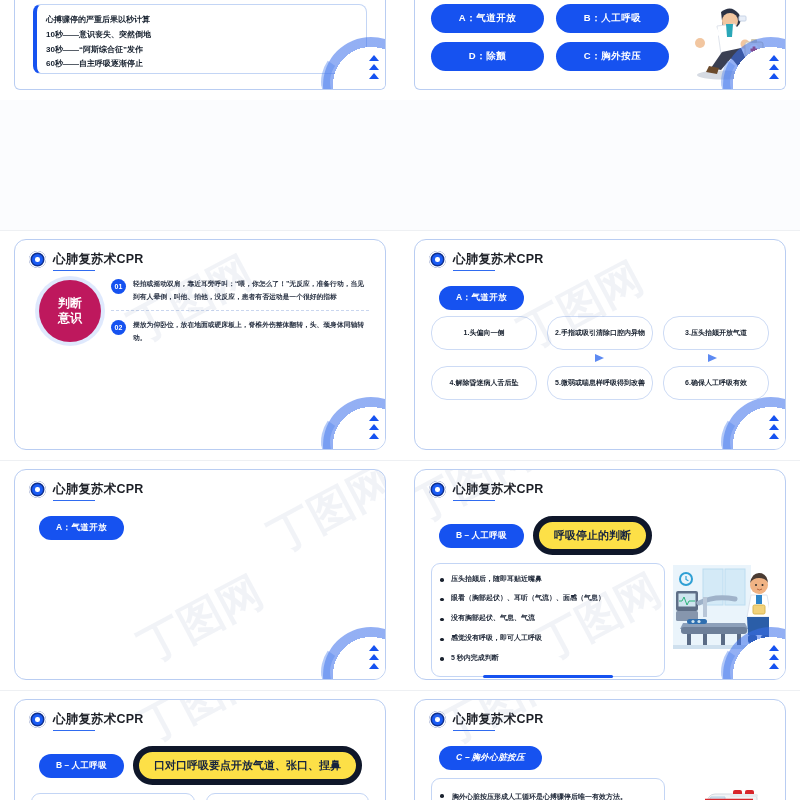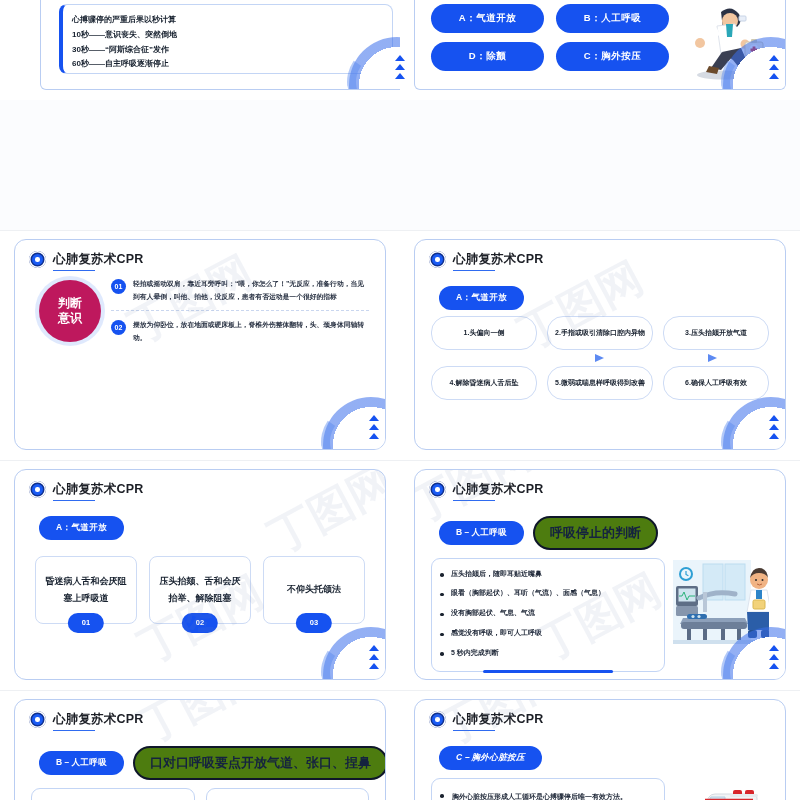--- a/index.html
+++ b/index.html
@@ -69,22 +69,22 @@
   .stitle::after{content:"";position:absolute;left:0;bottom:-3px;width:42px;height:1.5px;background:#2f6bf0;}
 
   
   .pillrow { display:flex; gap:9px; align-items:center; padding:22px 0 0 24px; }
   .pill {
     background:#1652f0; color:#fff; font-size:8.5px; font-weight:bold;
     border-radius:20px; padding:6px 17px; white-space:nowrap; letter-spacing:.4px;
   }
   .pill.wide{ padding:6px 26px; }
   .pill-o {
-    background:#4d7c0f; color:#15233f; font-size:13px; font-weight:bold;
-    border:2px solid #0f172a; border-radius:20px; padding:6px 15px; white-space:nowrap;
+    background:#fde047; color:#15233f; font-size:11px; font-weight:bold;
+    border:6px solid #0f172a; border-radius:20px; padding:6px 15px; white-space:nowrap;
   }
 
   
   .obox { border:1px solid #c3d5f5; border-radius:9px; background:#fff; position:relative; }
   .obox .underbar{position:absolute;left:50%;transform:translateX(-50%);bottom:-2px;
                   width:56%;height:3px;border-radius:2px;background:#1652f0;}
 
   
   .s1 { display:flex; gap:14px; padding:0 18px; }
   .s1 .card {
@@ -156,21 +156,21 @@
   .wm span{position:absolute;color:rgba(120,140,180,.10);font-size:44px;font-weight:bold;
            transform:rotate(-28deg);white-space:nowrap;}
 </style>
 </head>
 <body>
 
 <div class="page">
   <div class="grid">
 
     <div class="cell" style="height:100px;padding-top:0;">
-      <div class="slide" style="border-top:none;border-radius:0 0 6px 6px;margin-left:26px;">
+      <div class="slide" style="border-top:none;border-radius:0 0 6px 6px;">
         <div class="wm"></div>
         <div class="s1" style="padding-top:4px;height:74px;">
           <div class="card">
             <div>心搏骤停的严重后果以秒计算</div>
             <div>10秒——意识丧失、突然倒地</div>
             <div>30秒——“阿斯综合征”发作</div>
             <div>60秒——自主呼吸逐渐停止</div>
           </div>
         </div>
         <div class="arc"></div>
@@ -314,34 +314,20 @@
         <div class="shead">
           <span class="logo">
               <span class="ring">
                 <span class="dot"></span>
               </span>
             </span>
           <span class="stitle">心肺复苏术CPR</span>
         </div>
         <div class="pillrow" style="padding-top:18px;">
           <span class="pill">A：气道开放</span>
-        </div>
-        <div class="three" style="padding-top:16px;">
-          <div class="tcard">
-            <span>昏迷病人舌和会厌阻塞上呼吸道</span>
-            <span class="tbadge">01</span>
-          </div>
-          <div class="tcard">
-            <span>压头抬颏、舌和会厌抬举、解除阻塞</span>
-            <span class="tbadge">02</span>
-          </div>
-          <div class="tcard">
-            <span>不仰头托颌法</span>
-            <span class="tbadge">03</span>
-          </div>
         </div>
         <div class="wm">
           <span style="left:250px;top:10px;">丁图网</span>
           <span style="left:120px;top:120px;">丁图网</span>
         </div>
         <div class="arc"></div>
         <div class="arc2"></div>
         <div class="navarrows">
           <i></i>
           <i></i>

